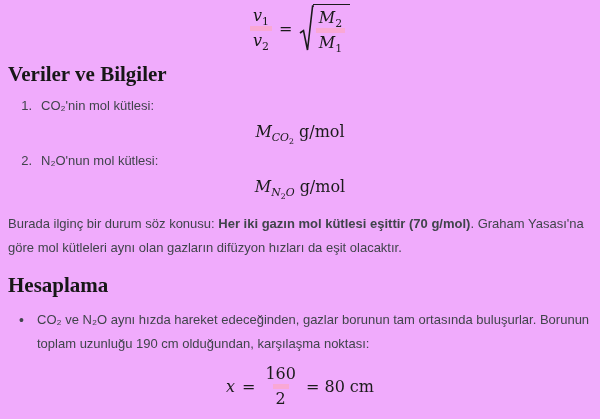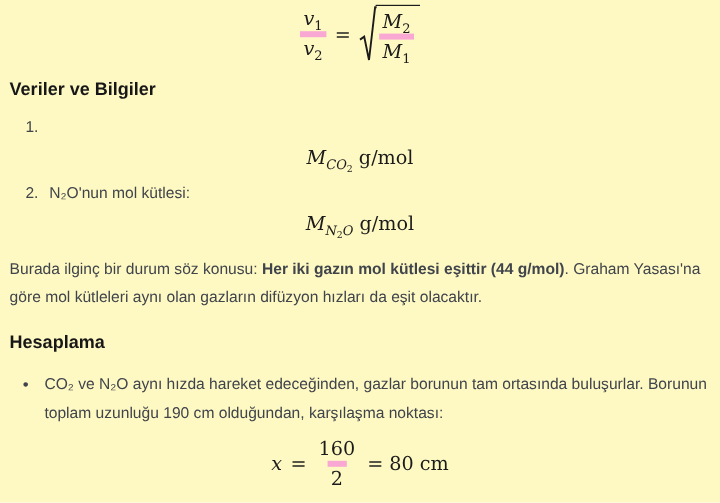--- a/index.html
+++ b/index.html
@@ -1,23 +1,23 @@
 <!DOCTYPE html>
 <html><head>
 <meta charset="utf-8">
 <style>
   html,body{margin:0;padding:0;background:#ffffff;}
   .page{
     width:600px;height:419px;box-sizing:border-box;
-    padding:2px 8px 0 8px;overflow:hidden;background:#fef9c3;
+    padding:2px 8px 0 8px;overflow:hidden;background:#f0abfc;
     font-family:"Liberation Sans","DejaVu Sans",sans-serif;
     font-size:13px;color:#40444b;
   }
   
-  .heading{font-size:15px;font-weight:700;color:#171717;line-height:19px;margin:6px 0 13px 0;}
+  .heading{font-size:21px;font-weight:700;color:#171717;line-height:19px;margin:6px 0 13px 0;font-family:Liberation Serif, serif;}
   
   .math{
     font-family:"DejaVu Serif","Liberation Serif",serif;
     color:#1b1b1b;font-size:16px;
     display:flex;justify-content:center;align-items:center;
   }
   .math-top{margin:2px 0 12px 0;}
   .math-inlineblock{margin:7px 0 7px 0;}
   .math-bottom{margin:8px 0 0 0;}
   .it{font-style:italic;}
@@ -61,38 +61,39 @@
           <span class="fden"><span class="it">M</span><sub>1</sub></span>
         </span>
       </span>
     </span>
   </div>
 
   <div class="heading">Veriler ve Bilgiler</div>
 
   <div class="li">
     <span class="li-marker">1.</span>
+    <span>CO₂'nin mol kütlesi:</span>
   </div>
 
   <div class="math math-inlineblock">
     <span><span class="it">M</span><sub><span class="it">CO</span><span class="subsub">2</span></sub></span>
     <span class="unit">g/mol</span>
   </div>
 
   <div class="li">
     <span class="li-marker">2.</span>
     <span>N₂O'nun mol kütlesi:</span>
   </div>
 
   <div class="math math-inlineblock">
     <span><span class="it">M</span><sub><span class="it">N</span><span class="subsub">2</span><span class="it">O</span></sub></span>
     <span class="unit">g/mol</span>
   </div>
 
-  <div class="para"><span>Burada ilginç bir durum söz konusu: </span><span class="b">Her iki gazın mol kütlesi eşittir (44 g/mol)</span><span>. Graham Yasası'na göre mol kütleleri aynı olan gazların difüzyon hızları da eşit olacaktır.</span></div>
+  <div class="para"><span>Burada ilginç bir durum söz konusu: </span><span class="b">Her iki gazın mol kütlesi eşittir (70 g/mol)</span><span>. Graham Yasası'na göre mol kütleleri aynı olan gazların difüzyon hızları da eşit olacaktır.</span></div>
 
   <div class="heading">Hesaplama</div>
 
   <div class="bullet-row">
     <span class="bullet-marker">•</span>
     <span>CO₂ ve N₂O aynı hızda hareket edeceğinden, gazlar borunun tam ortasında buluşurlar. Borunun toplam uzunluğu 190 cm olduğundan, karşılaşma noktası:</span>
   </div>
 
   <div class="math math-bottom">
     <span class="it">x</span>

